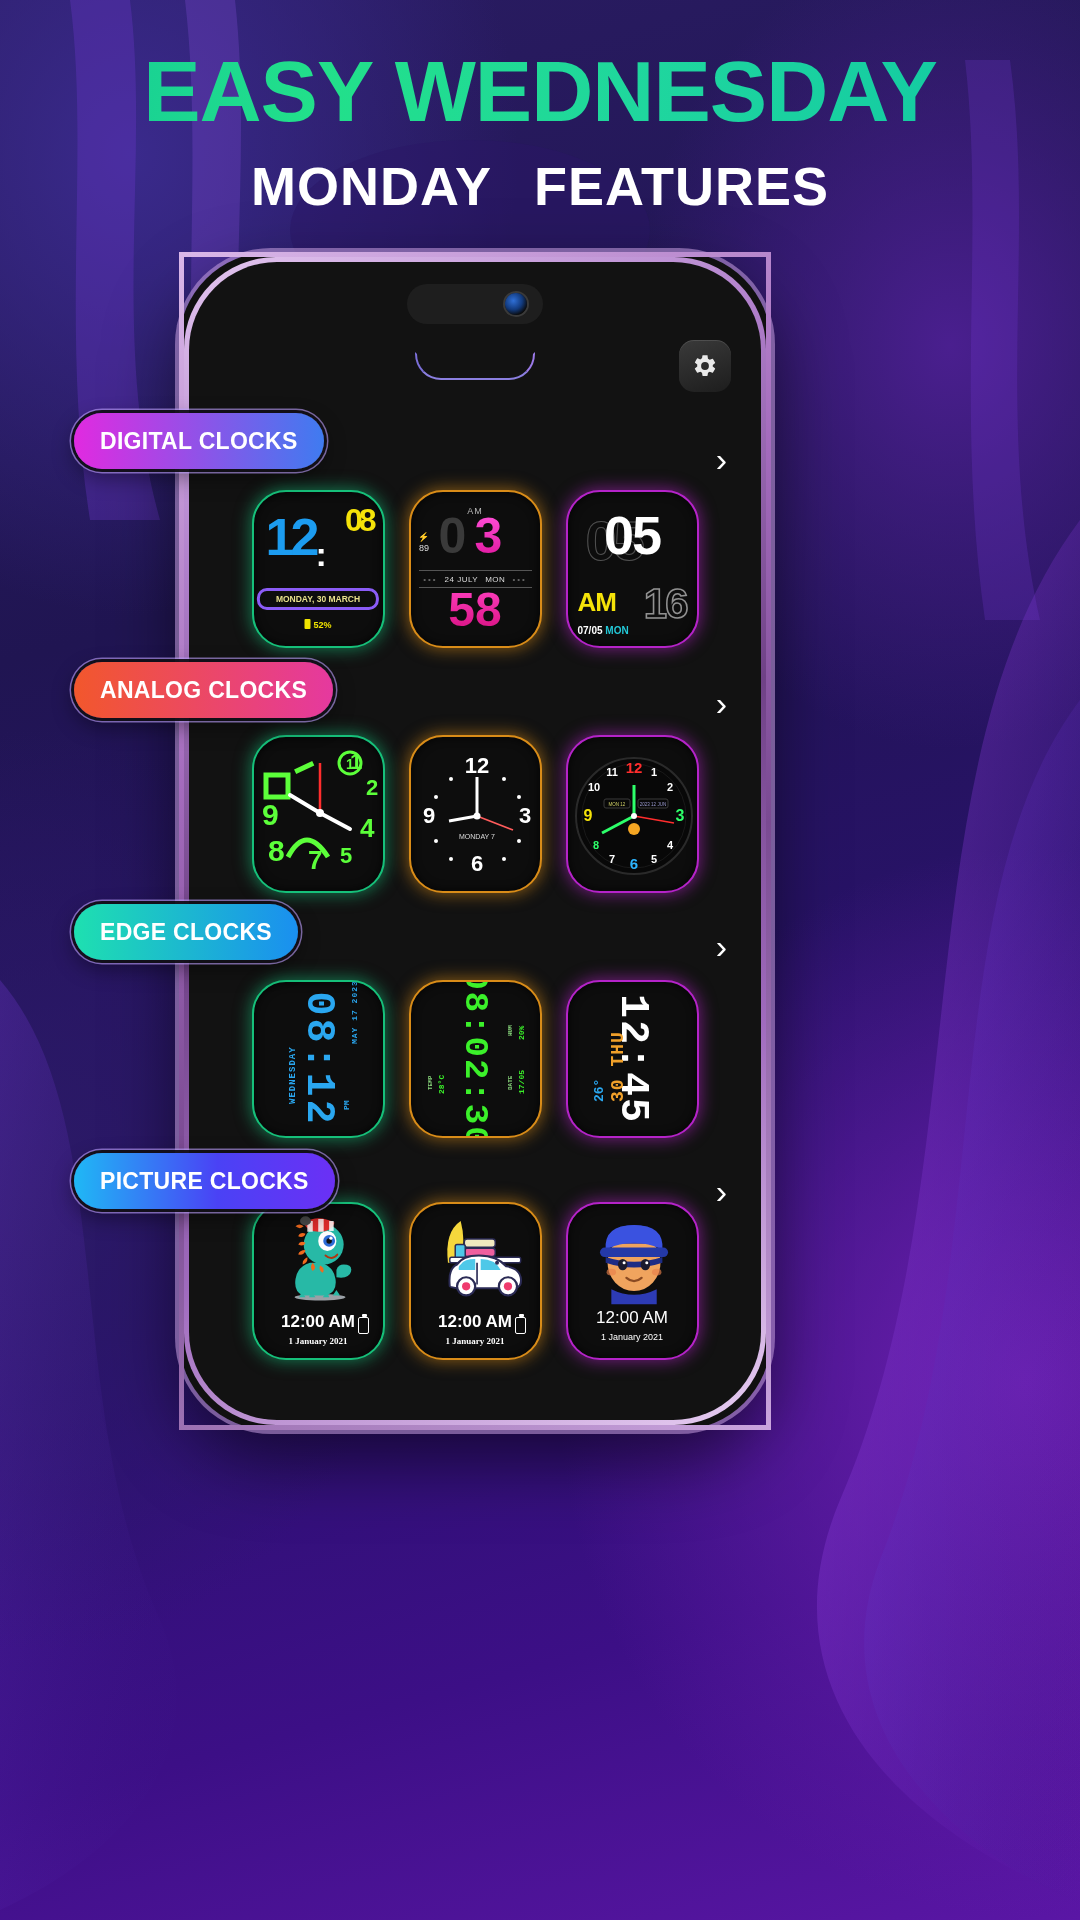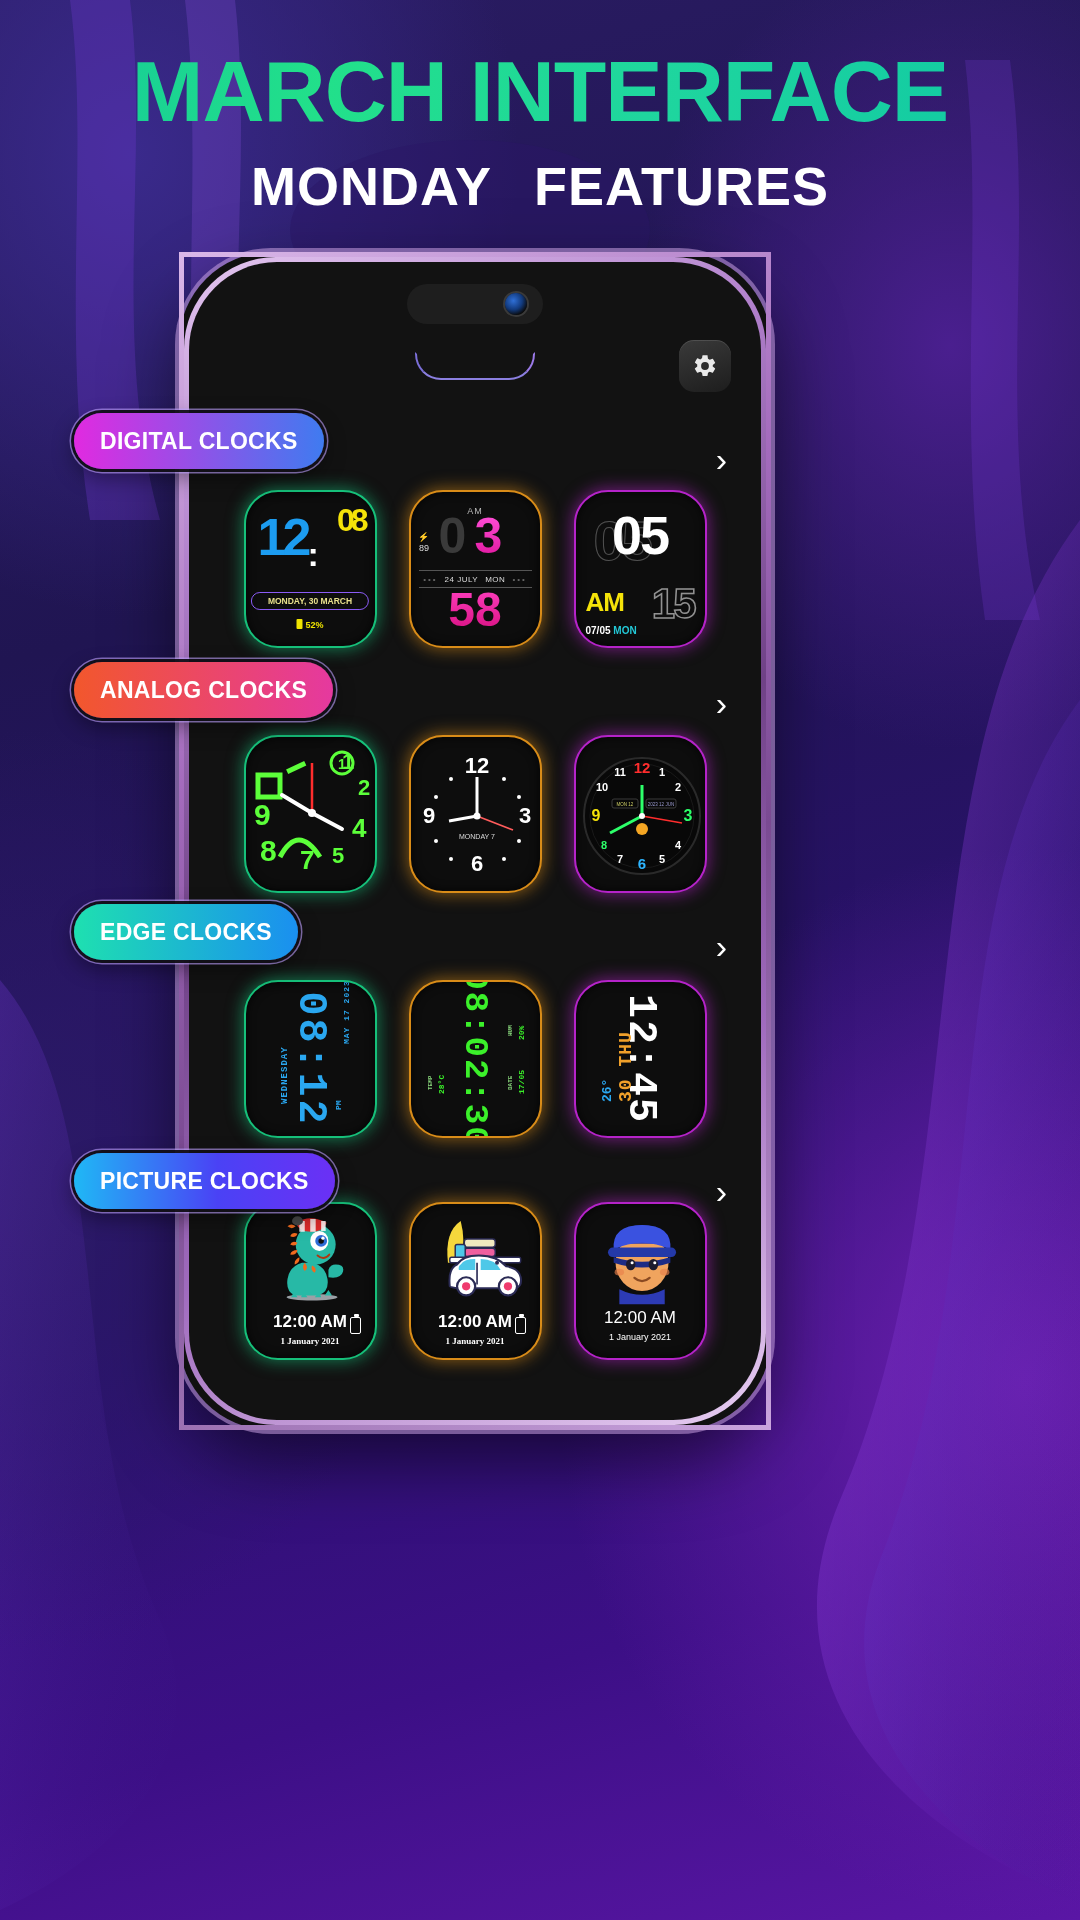--- a/index.html
+++ b/index.html
@@ -77,36 +77,36 @@
     display:flex; align-items:center; justify-content:center;
   }
   
   .pill{
     position:absolute; z-index:6; left:74px; height:56px; border-radius:30px;
     display:flex; align-items:center; padding:0 26px;
     color:#fff; font-size:23px; font-weight:bold; letter-spacing:.3px; white-space:nowrap;
     box-shadow:0 0 0 3px rgba(0,0,0,.85), 0 0 0 4.5px rgba(190,160,255,.6), 0 8px 22px rgba(0,0,0,.45);
   }
   
-  .row{ position:absolute; left:0; width:100%; display:flex; justify-content:center; gap:32px; }
+  .row{ position:absolute; left:0; width:100%; display:flex; justify-content:center; gap:24px; }
   .card{
     width:133px; height:158px; border-radius:34px; background:#0d0d0d; position:relative;
     overflow:hidden;
   }
   .card.g{ border:2px solid #16c07a; box-shadow:0 0 16px 2px rgba(22,192,122,.55), inset 0 0 10px rgba(0,0,0,.8); }
   .card.o{ border:2px solid #d98c18; box-shadow:0 0 16px 2px rgba(217,140,24,.55), inset 0 0 10px rgba(0,0,0,.8); }
   .card.p{ border:2px solid #b523c9; box-shadow:0 0 16px 2px rgba(181,35,201,.55), inset 0 0 10px rgba(0,0,0,.8); }
   .chev{ position:absolute; right:34px; z-index:6; color:#fff; font-size:34px; line-height:1; font-weight:300; }
   
   .c-abs{ position:absolute; }
   .digi1-12{ left:12px; top:22px; font-size:52px; font-weight:bold; color:#1c9cf0; letter-spacing:-4px; line-height:.9; }
   .digi1-08{ right:10px; top:14px; font-size:32px; font-weight:bold; color:#f5e309; letter-spacing:-4px; line-height:.9;margin-left:16px; }
   .digi1-colon{ left:62px; top:52px; color:#fff; font-size:34px; font-weight:bold; line-height:.6;}
   .digi1-date{ left:50%; transform:translateX(-50%); bottom:36px; font-size:8.5px; color:#e7e08c;
-    border:1px solid #8b5cf6; border-radius:10px; padding:3px 16px; white-space:nowrap; font-weight:bold;}
+    border:3px solid #8b5cf6; border-radius:10px; padding:3px 16px; white-space:nowrap; font-weight:bold;}
   .digi1-batt{ left:50%; transform:translateX(-50%); bottom:16px; font-size:9px; color:#f0e400; font-weight:bold; white-space:nowrap;}
   .digi2-am{ left:50%; transform:translateX(-50%); top:14px; font-size:9px; color:#b8b8b8; letter-spacing:1px;}
   .digi2-h{ left:28px; top:22px; font-size:50px; font-weight:bold; color:#3a3a3a; line-height:.9;}
   .digi2-h2{ left:64px; top:22px; font-size:50px; font-weight:bold; line-height:.9;
     background:linear-gradient(180deg,#ff4fd8,#e0179e); -webkit-background-clip:text; background-clip:text; color:transparent;}
   .digi2-bat{ left:8px; top:40px; font-size:9px; color:#ddd; text-align:center; line-height:1.2;}
   .digi2-bar{ left:8px; right:8px; top:78px; border-top:1px solid #555; border-bottom:1px solid #555; height:18px;
     display:flex; align-items:center; justify-content:center; gap:7px; font-size:8px; color:#ddd; letter-spacing:.5px;}
   .digi2-m{ left:50%; transform:translateX(-50%); top:95px; font-size:48px; font-weight:bold; line-height:.95;
     background:linear-gradient(180deg,#ff3fbf,#d61080); -webkit-background-clip:text; background-clip:text; color:transparent;}
@@ -144,21 +144,21 @@
     <path d="M1080,700 C930,900 1000,1260 880,1560 C820,1720 940,1840 1080,1905 L1080,560 Z" fill="url(#sw1)"></path>
     <path d="M0,980 C120,1120 60,1400 160,1620 C220,1760 110,1860 0,1910 Z" fill="url(#sw1)" opacity=".5"></path>
     <path d="M130,0 C150,160 110,340 160,520 L90,520 C60,330 90,150 70,0 Z" fill="#6a37c9" opacity=".35"></path>
     <path d="M235,0 C255,180 215,360 260,560 L205,560 C175,350 205,170 185,0 Z" fill="#8a4fe0" opacity=".28"></path>
     <path d="M1010,60 C1035,240 995,420 1040,620 L985,620 C955,410 985,230 965,60 Z" fill="#7b3ce0" opacity=".22"></path>
     <ellipse cx="470" cy="230" rx="180" ry="90" fill="#2a1566" opacity=".5"></ellipse>
   </svg>
 </div>
 
 <div id="header">
-  <div id="title">MARCH INTERFACE</div>
+  <div id="title">EASY WEDNESDAY</div>
   <div id="subtitle">
     <span>MONDAY</span><span class="gap"></span><span>FEATURES</span>
   </div>
 </div>
 
 <div id="phone">
   <div id="phone-frame">
     <div id="screen">
 
       <div id="notch">
@@ -203,21 +203,21 @@
             <span>24 JULY</span>
             <span>MON</span>
             <span style="letter-spacing:2px;color:#666">•••</span>
           </div>
           <div class="c-abs digi2-m">58</div>
         </div>
 
         <div class="card p">
           <div class="c-abs digi3-ghost">05</div>
           <div class="c-abs digi3-h">05</div>
-          <div class="c-abs digi3-min">15</div>
+          <div class="c-abs digi3-min">16</div>
           <div class="c-abs digi3-am">AM</div>
           <div class="c-abs digi3-date">
             <span>07/05</span>
             <b>MON</b>
           </div>
         </div>
       </div>
 
       <div class="chev" style="top:424px">›</div>
       <div class="row" style="top:473px">

